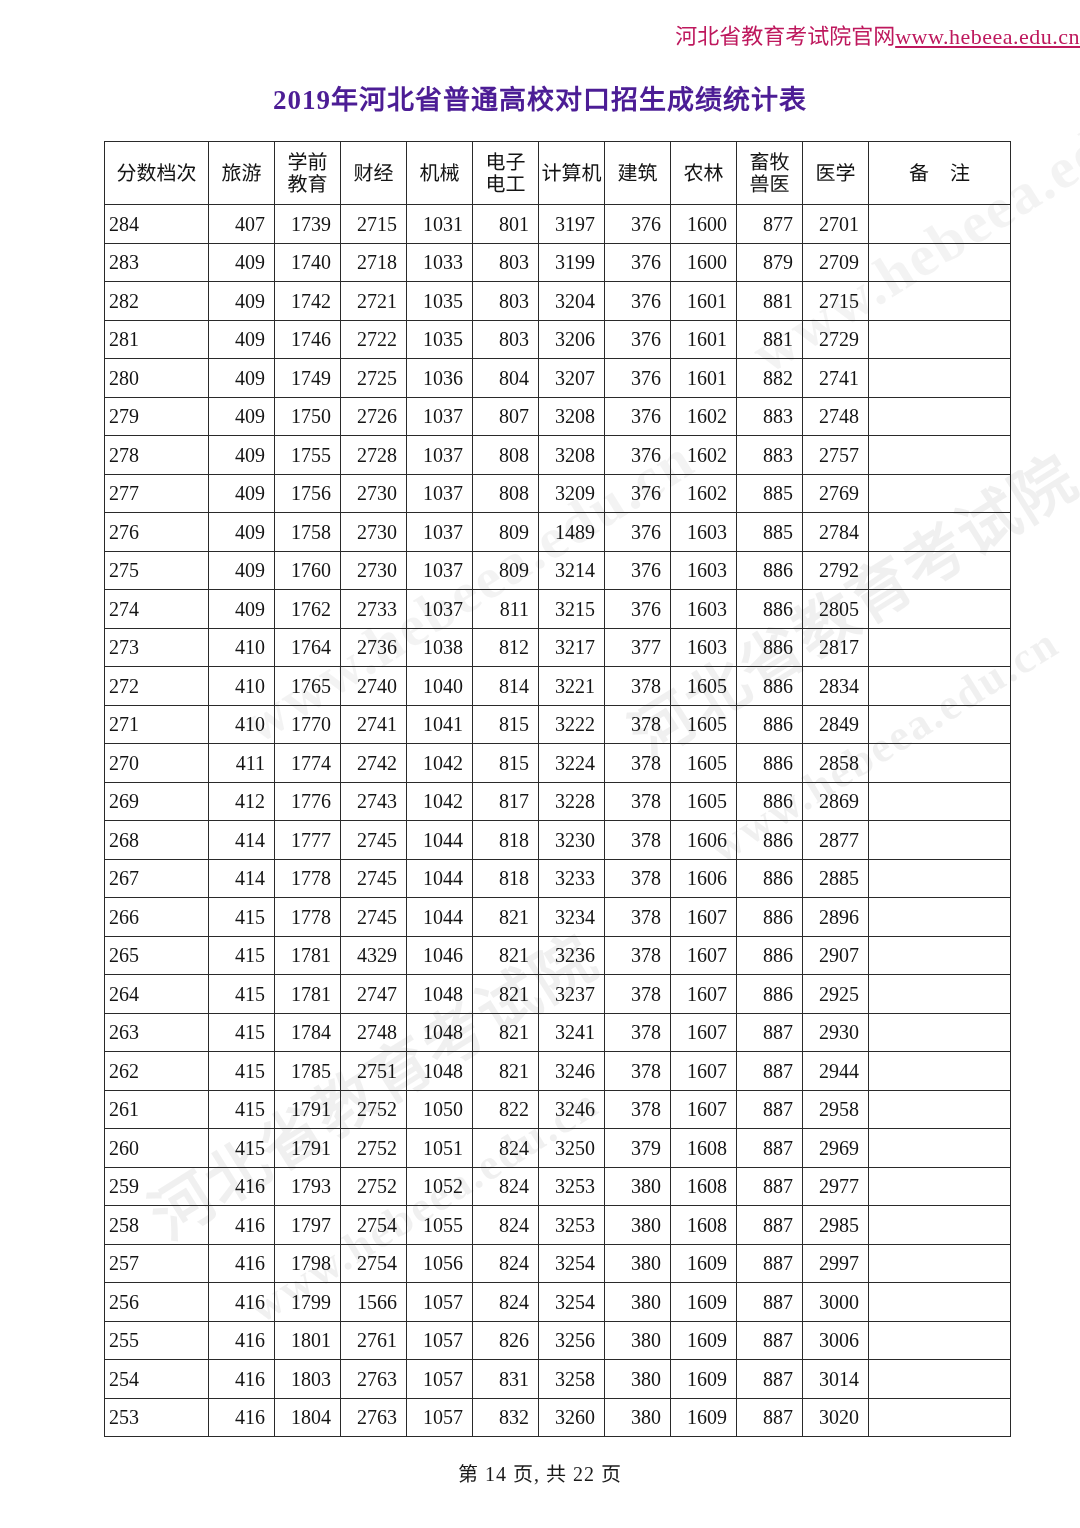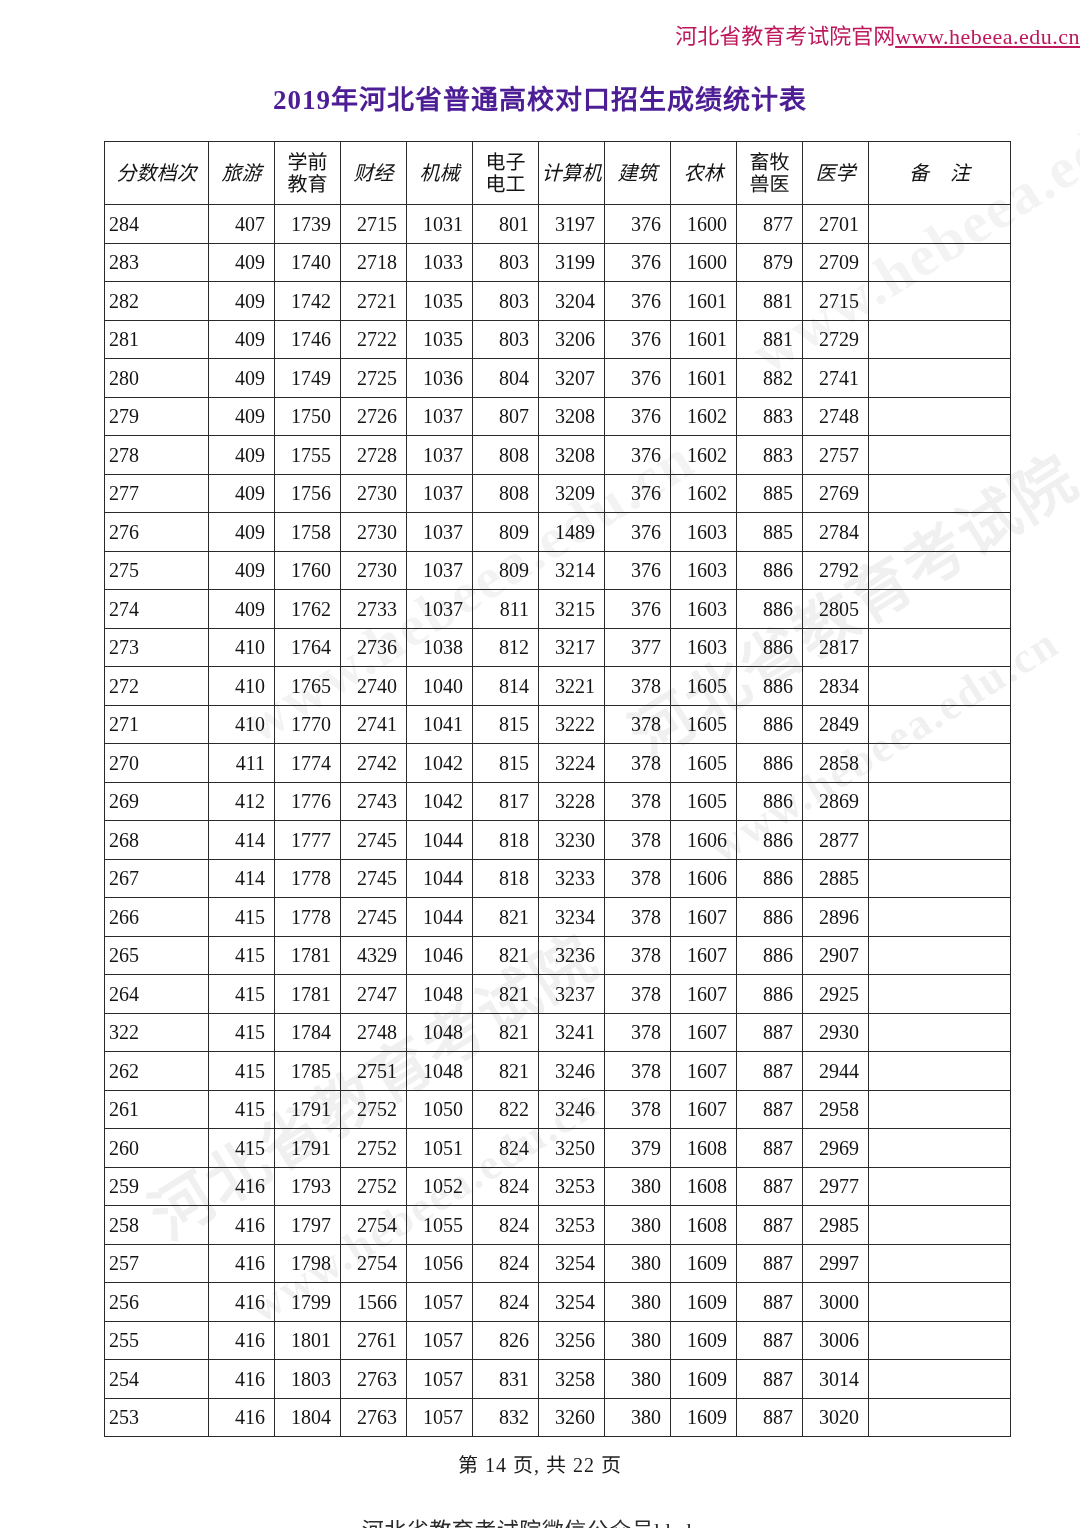--- a/index.html
+++ b/index.html
@@ -117,33 +117,33 @@
     text-align: center;
   }
 
   
   col.w-score { width: 104px; }
   col.w-major { width: 66px; }
   col.w-note  { width: 142px; }
 
   #page-footer {
     text-align: center;
-    margin-top: 12px;
+    margin-top: 21px;
     font-size: 20px;
     letter-spacing: 1px;
     color: #1a1a1a;
   }
   #bottom-brand {
     text-align: center;
     margin-top: 34px;
     font-size: 22px;
     color: #2b2b2b;
     letter-spacing: 0.5px;
   }
-  .th-label { display: inline-block; font-style: italic; }
+  .th-label { display: inline-block; }
   .th-note-label { letter-spacing: 8px; padding-left: 8px; }
 </style>
 </head>
 <body>
 
 <div id="watermark-layer">
   <div class="wm wm-a">河北省教育考试院</div>
   <div class="wm wm-b">www.hebeea.edu.cn</div>
   <div class="wm wm-c">河北省教育考试院</div>
   <div class="wm wm-d">www.hebeea.edu.cn</div>
@@ -489,21 +489,21 @@
             <td class="c-num">1048</td>
             <td class="c-num">821</td>
             <td class="c-num">3237</td>
             <td class="c-num">378</td>
             <td class="c-num">1607</td>
             <td class="c-num">886</td>
             <td class="c-num">2925</td>
             <td class="c-note"></td>
           </tr>
           <tr>
-            <td class="c-score">322</td>
+            <td class="c-score">263</td>
             <td class="c-num">415</td>
             <td class="c-num">1784</td>
             <td class="c-num">2748</td>
             <td class="c-num">1048</td>
             <td class="c-num">821</td>
             <td class="c-num">3241</td>
             <td class="c-num">378</td>
             <td class="c-num">1607</td>
             <td class="c-num">887</td>
             <td class="c-num">2930</td>

